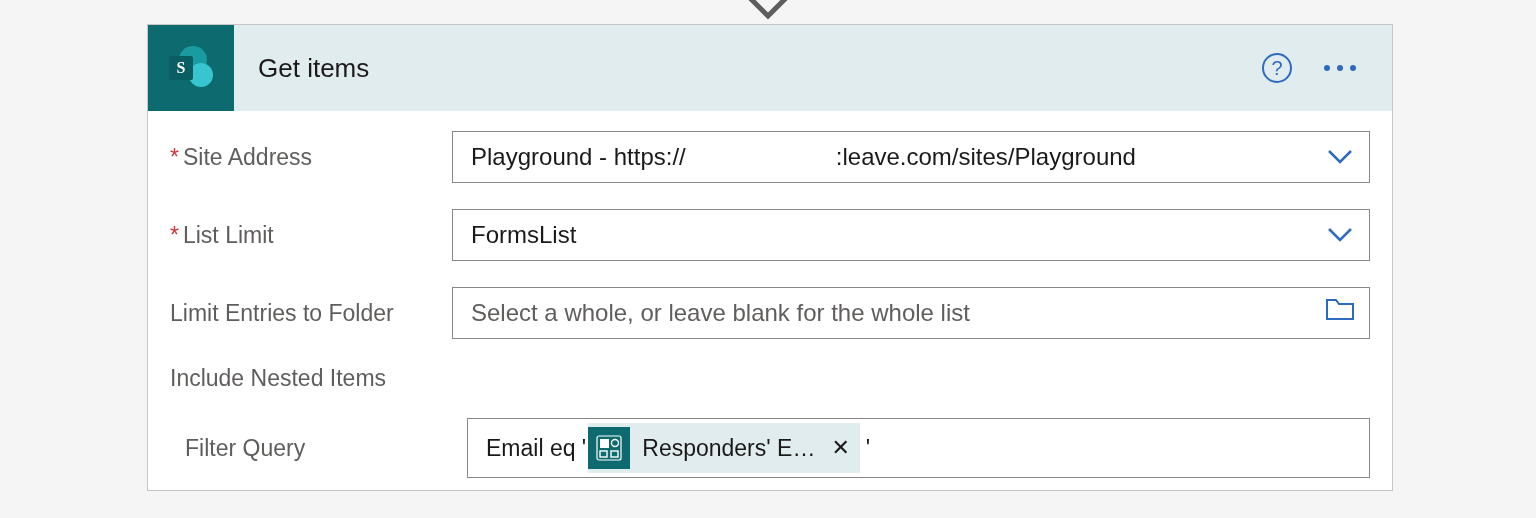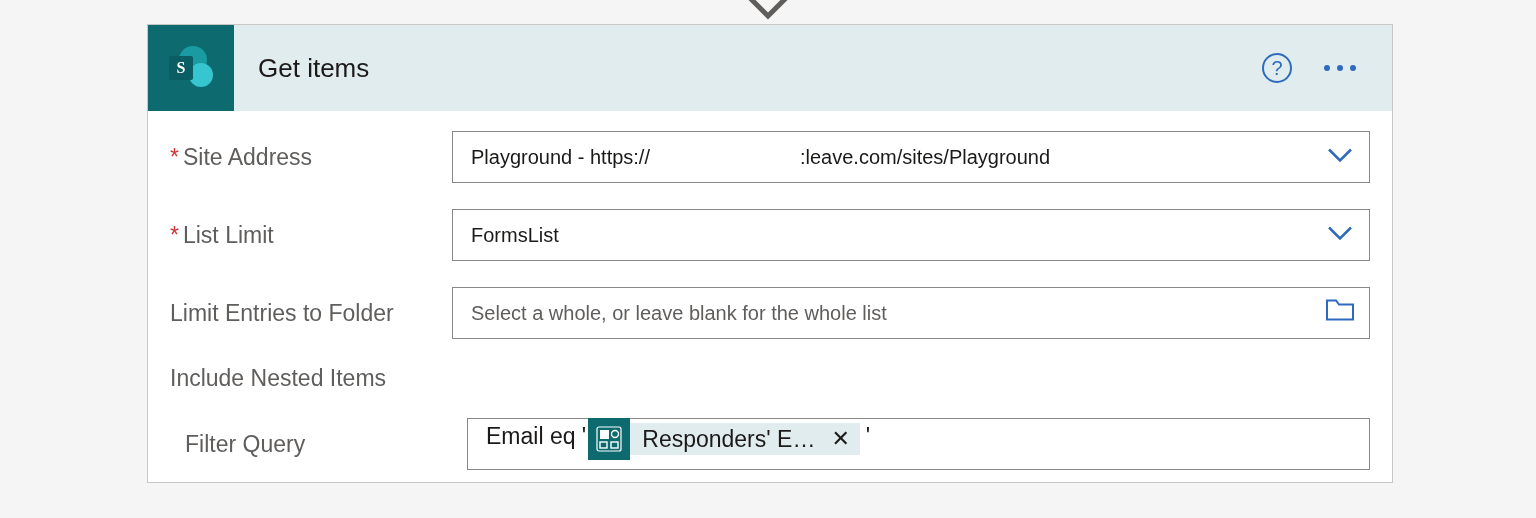--- a/index.html
+++ b/index.html
@@ -99,21 +99,21 @@
     .input-cell {
       flex: 1;
       position: relative;
     }
     .combo-box {
       border: 1px solid #8a8886;
       height: 52px;
       display: flex;
       align-items: center;
       padding: 0 54px 0 18px;
-      font-size: 20px;
+      font-size: 24px;
       color: #1b1a19;
       position: relative;
       cursor: pointer;
       background: #fff;
     }
     .combo-box.placeholder { color: #605e5c; }
     .chevron {
       position: absolute;
       right: 16px;
       top: 50%;
@@ -126,32 +126,32 @@
       transform: translateY(-50%);
     }
     .site-gap {
       display: inline-block;
       width: 150px;
     }
     .filter-box {
       border: 1px solid #8a8886;
       min-height: 52px;
       display: flex;
-      align-items: flex-start;
+      align-items: center;
       padding: 4px 18px;
       font-size: 23px;
       color: #1b1a19;
       gap: 2px;
       background: #fff;
     }
     .token {
       display: inline-flex;
       align-items: center;
       background: #e1ecee;
-      height: 32px;
+      height: 50px;
       padding-right: 10px;
     }
     .token-icon {
       width: 42px;
       height: 42px;
       background: #0d6b6f;
       display: flex;
       align-items: center;
       justify-content: center;
       margin-right: 12px;

